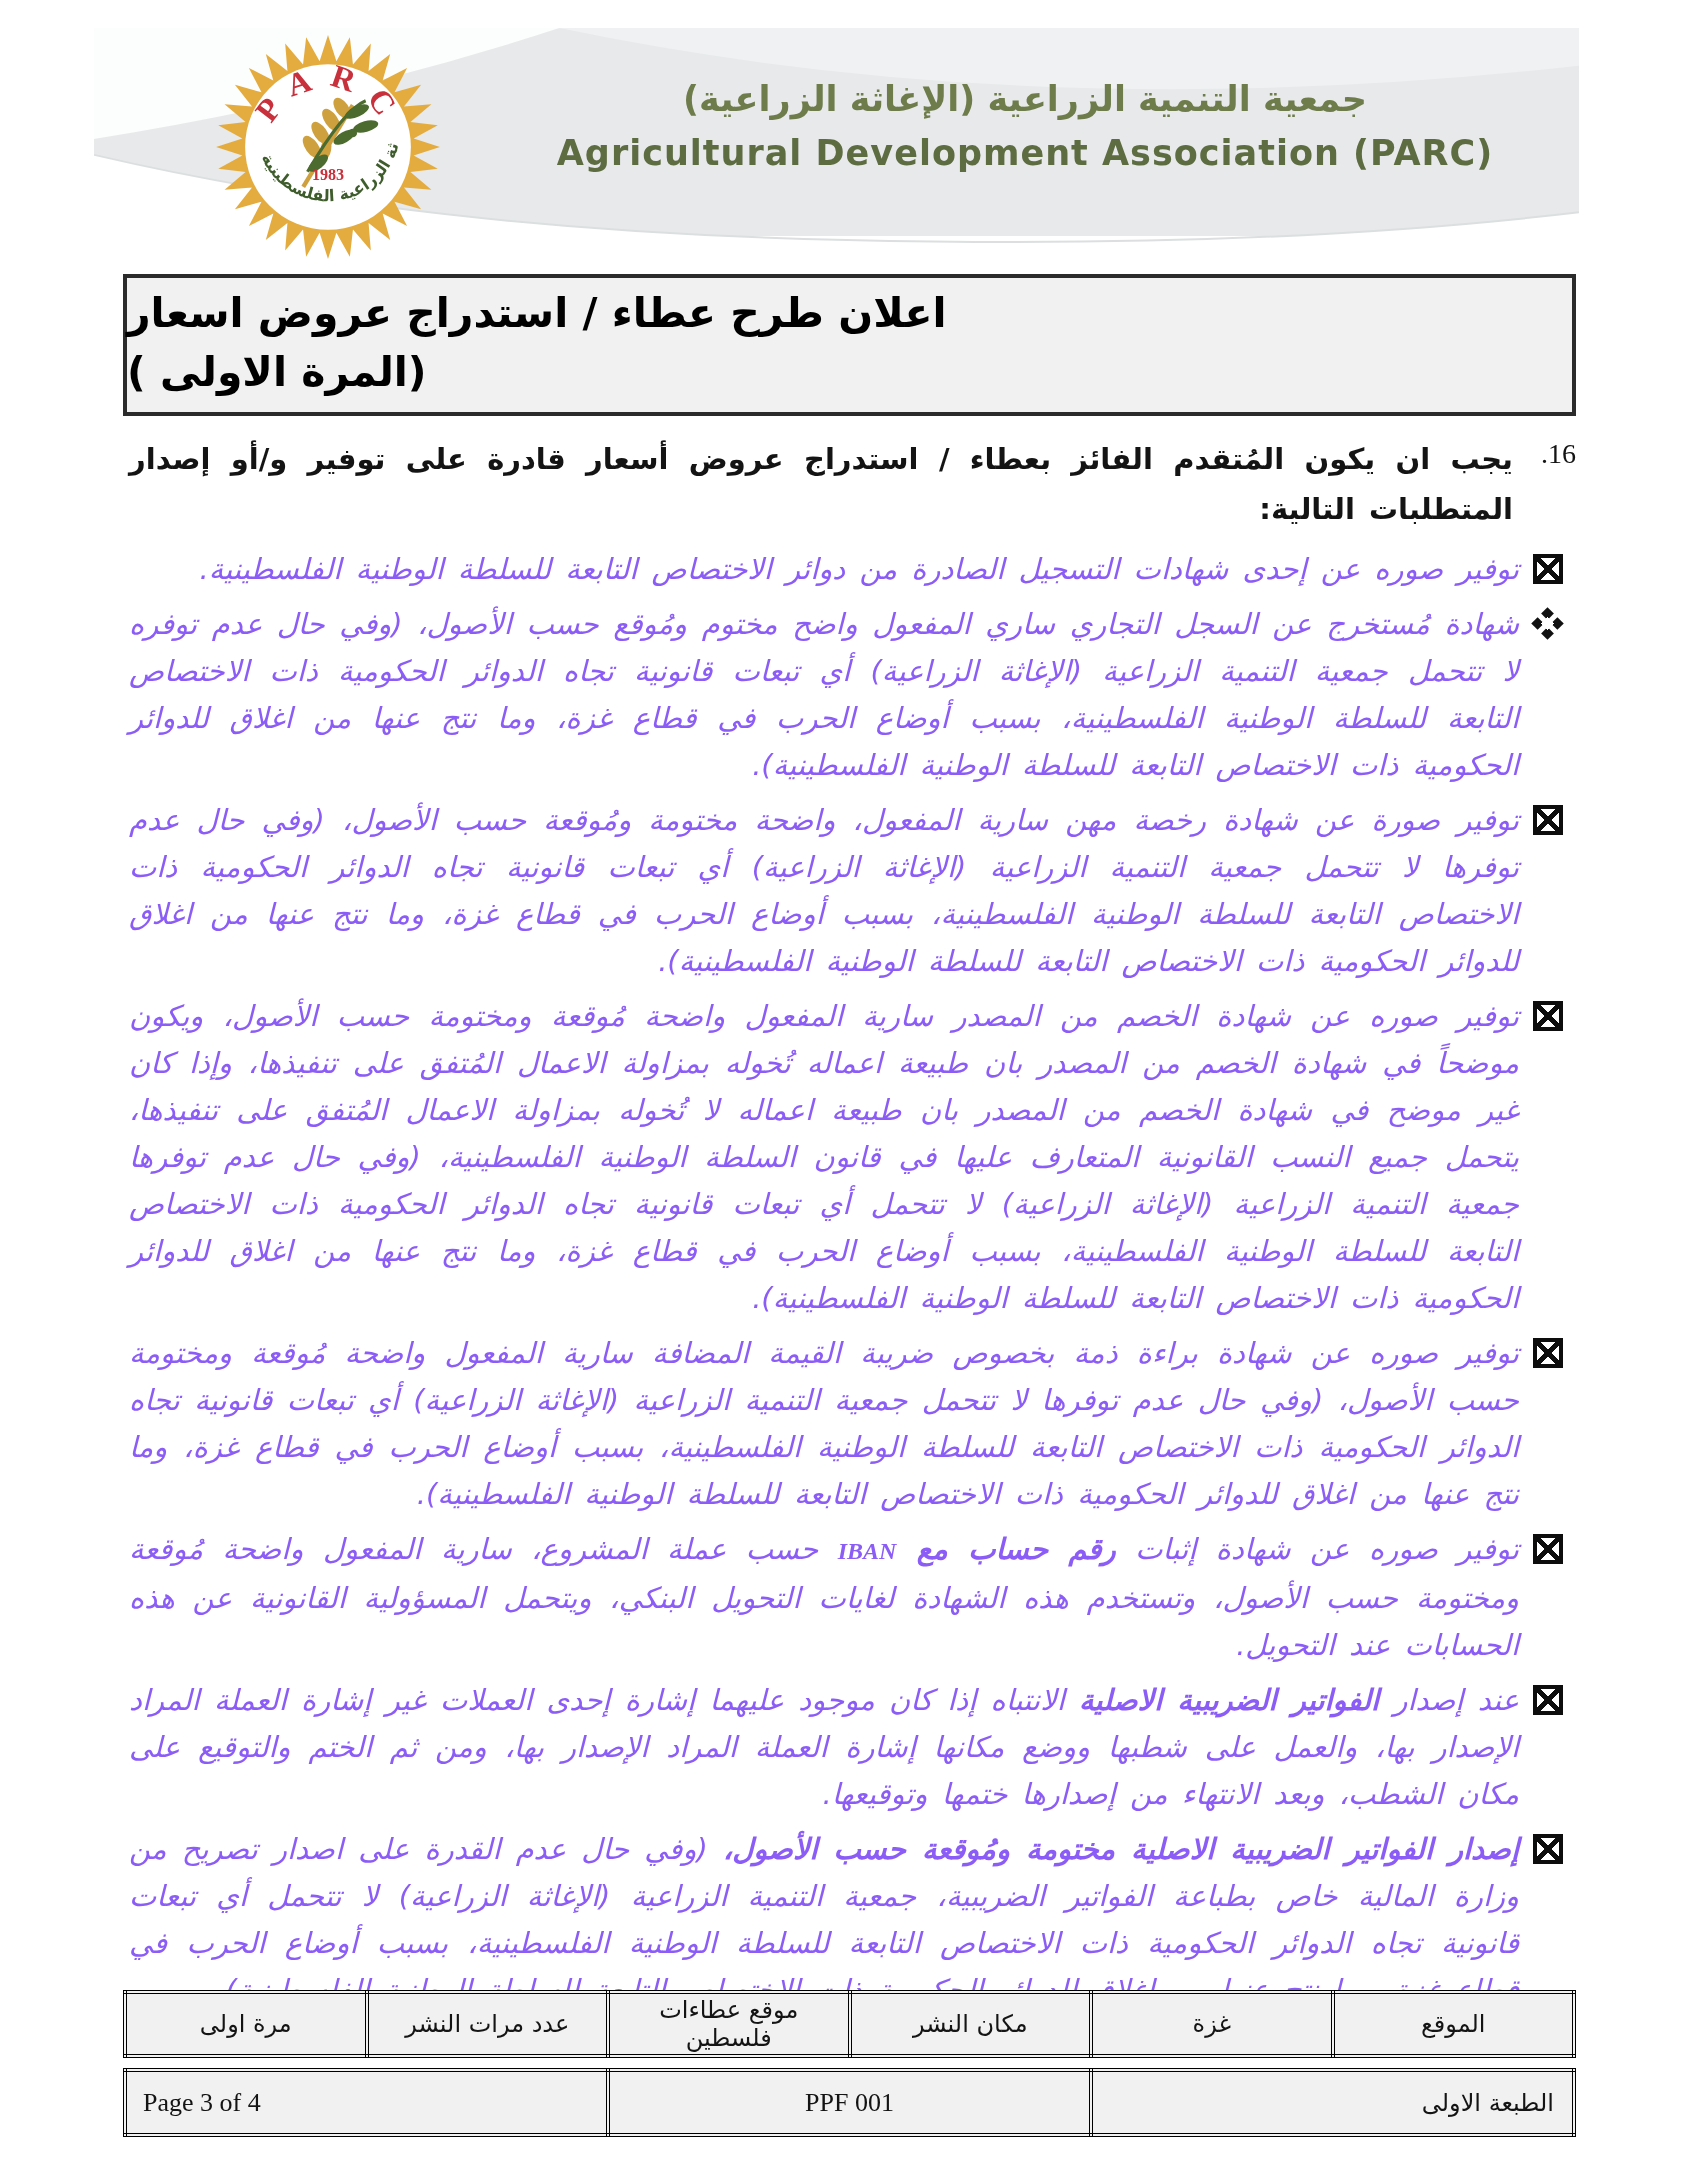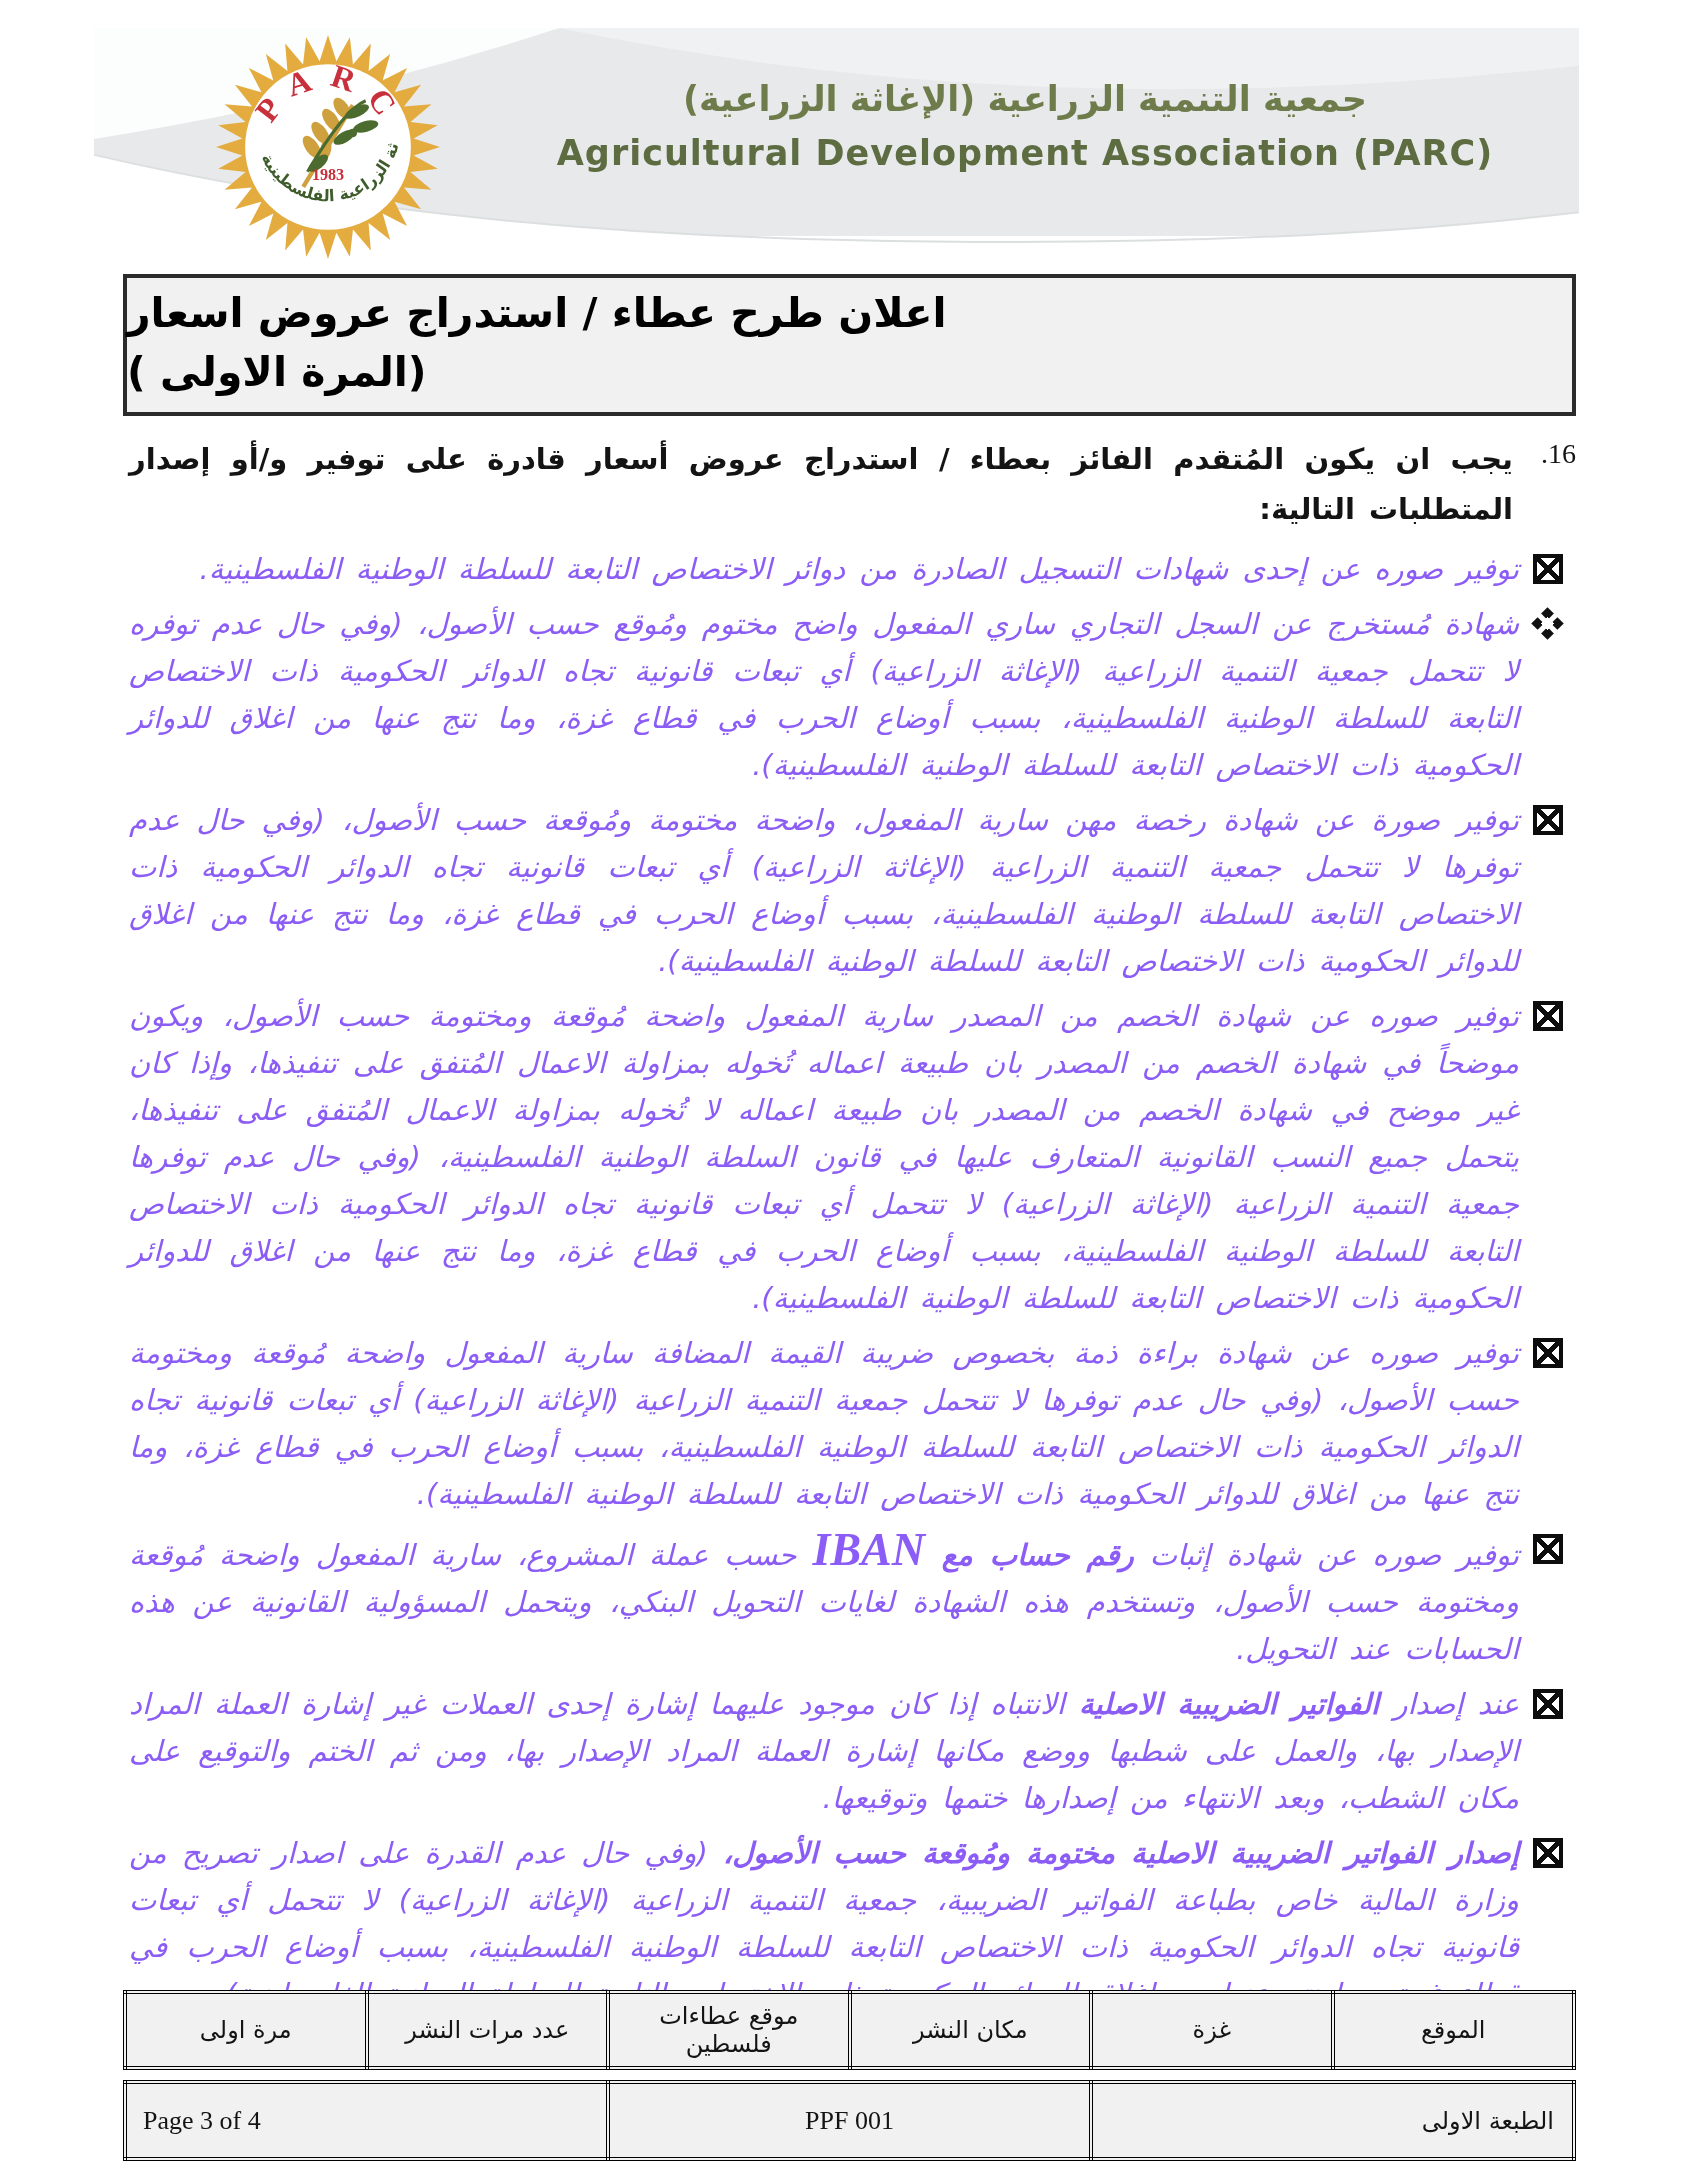--- a/index.html
+++ b/index.html
@@ -28,27 +28,27 @@
   .bullet{display:flex;direction:rtl;margin-bottom:8px;}
   .mk{width:57px;flex:0 0 57px;display:flex;justify-content:center;align-items:flex-start;
       padding-top:8px;box-sizing:border-box;}
   .chk{width:22px;height:22px;border:4px solid #0d0d0d;
        background:linear-gradient(to top right, transparent 43%, #0d0d0d 43% 57%, transparent 57%),
                   linear-gradient(to bottom right, transparent 43%, #0d0d0d 43% 57%, transparent 57%);}
   .dmd{width:9px;height:9px;margin-top:10px;transform:rotate(45deg);background:transparent;
        box-shadow:7px 7px 0 0 #111,-7px -7px 0 0 #111,7px -7px 0 0 #111,-7px 7px 0 0 #111;}
   .bt{margin:0;flex:1;font-size:29px;line-height:47px;text-align:justify;word-spacing:5px;color:#8b5cf6;font-style:italic;}
   .bb{font-weight:bold;}
-  .iban{font-weight:bold;font-family:"Liberation Serif",serif;font-size:46px;}
+  .iban{font-weight:bold;font-family:"Liberation Serif",serif;font-size:24px;}
   
   .footer{position:absolute;left:123px;top:1990px;width:1453px;}
   .footer table{width:100%;border-collapse:collapse;table-layout:fixed;direction:rtl;
                 border:4px double #000;background:#f1f1f1;}
   .footer td{border:4px double #000;height:50px;text-align:center;font-size:24px;
-             vertical-align:middle;padding:8px 8px;}
+             vertical-align:middle;padding:2px 8px;}
   .footer .t2row td{height:57px;border-radius:24px;}
   td.cell-edition{text-align:right;padding-right:18px;}
   td.cell-code{text-align:center;font-family:"Liberation Serif",serif;font-size:26px;}
   td.cell-page{text-align:left;direction:ltr;padding-left:16px;
                font-family:"Liberation Serif",serif;font-size:26px;}
   .gap{height:10px;}
 </style>
 </head>
 <body>
 

